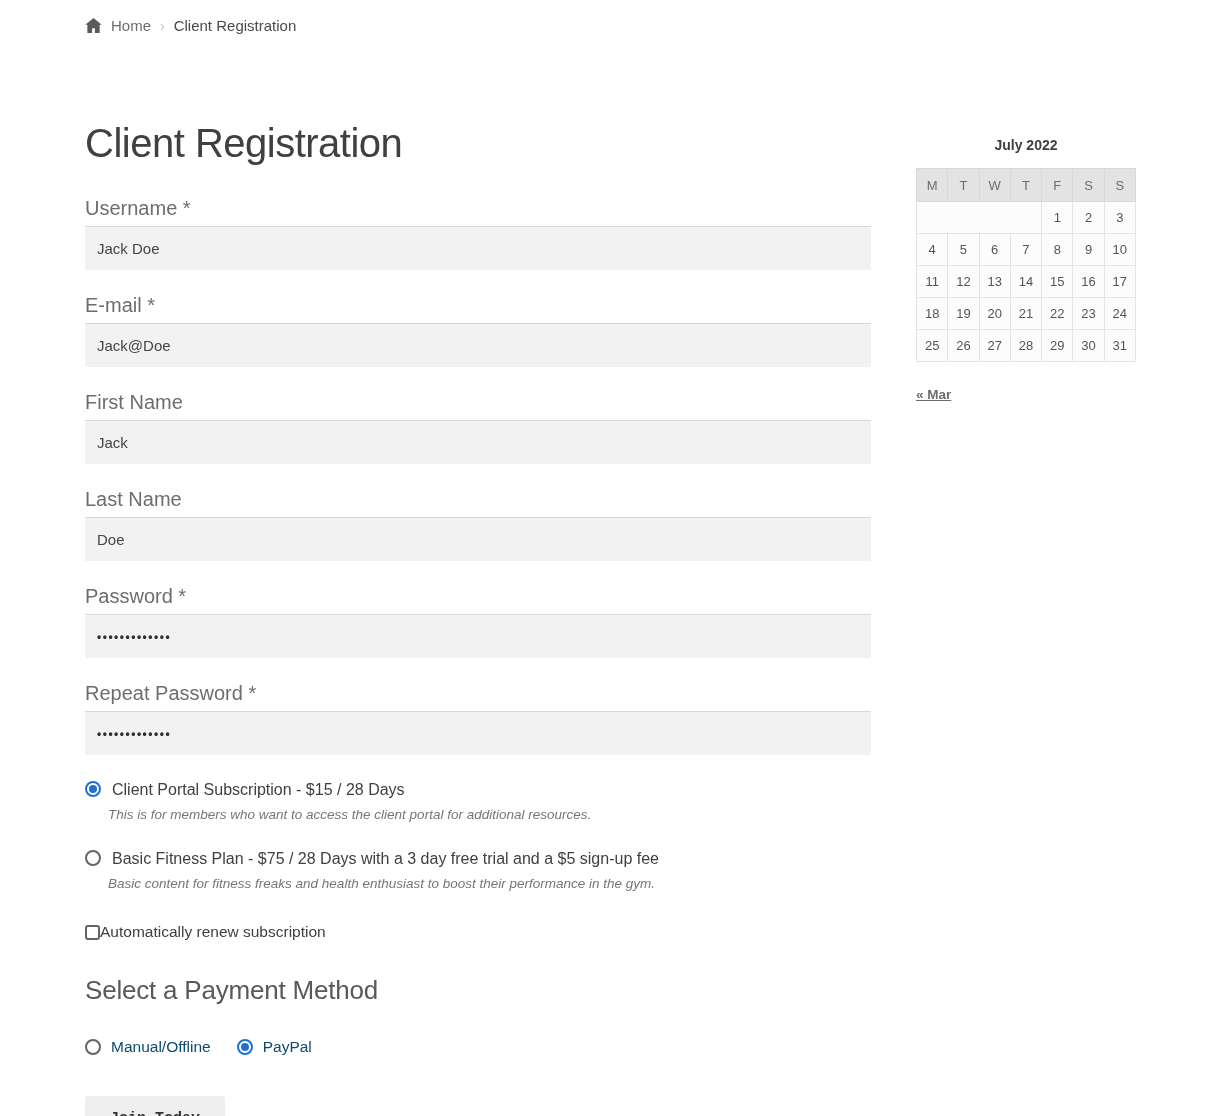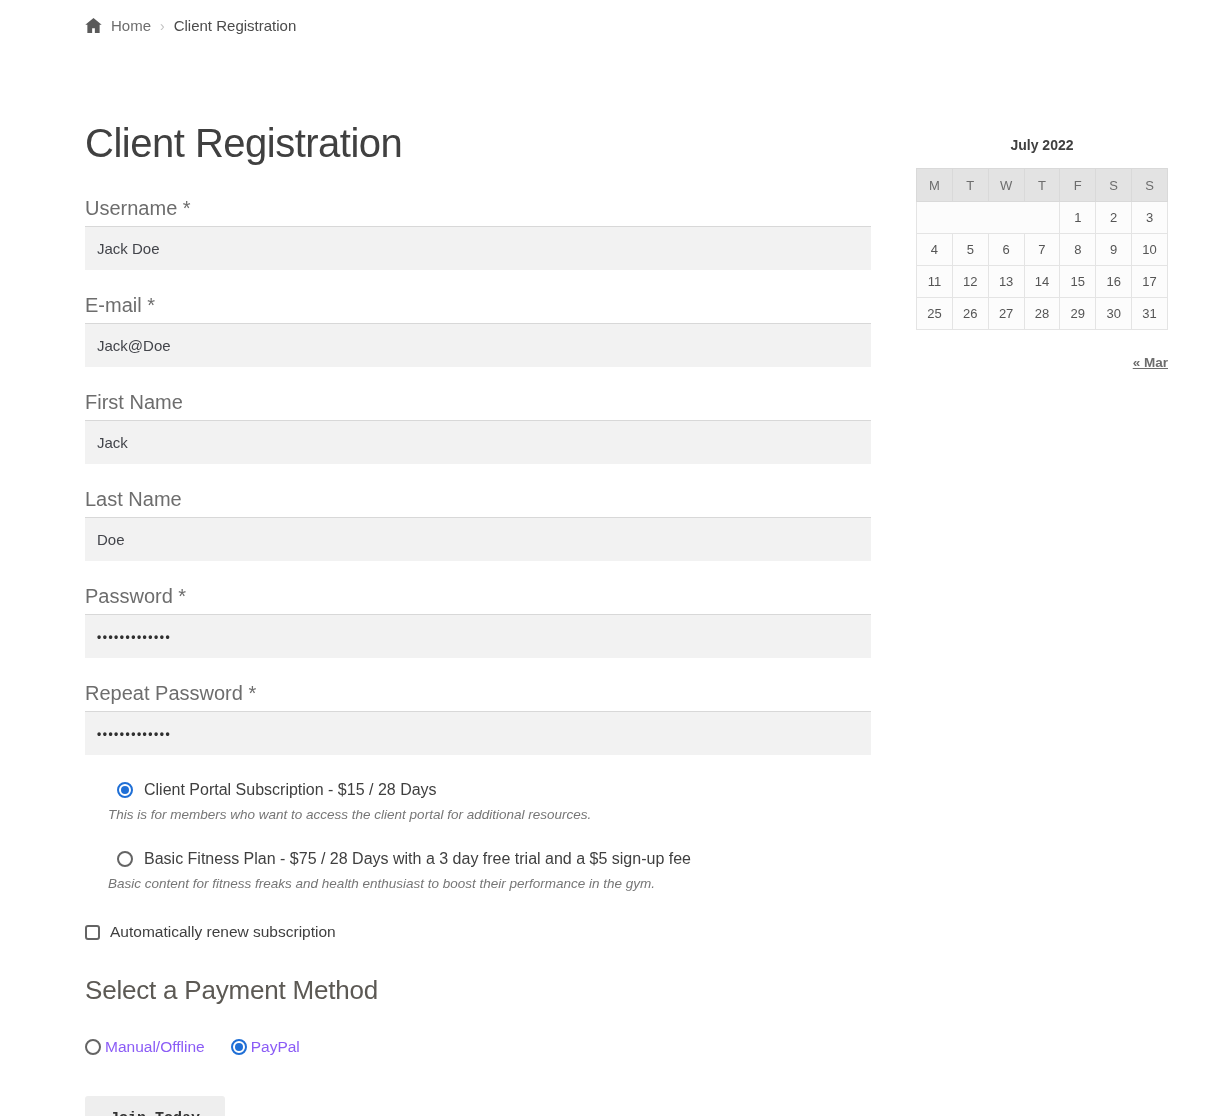--- a/index.html
+++ b/index.html
@@ -37,44 +37,44 @@
     border:2px solid #646464;box-sizing:border-box;background:#fff;
     display:inline-flex;align-items:center;justify-content:center;cursor:pointer;
   }
   .radio.checked{border-color:var(--accent,#1f6fd6);}
   .radio.checked::after{content:"";width:8px;height:8px;border-radius:50%;background:var(--accent,#1f6fd6);}
   .checkbox{
     width:15px;height:15px;min-width:15px;border:2px solid #646464;border-radius:3px;
     box-sizing:border-box;background:#fff;cursor:pointer;
   }
   .plan{margin-top:26px;margin-bottom:28px;}
-  .choice-row{display:flex;align-items:center;gap:11px;font-size:16px;color:#3f3f3f;margin-left:32px;}
+  .choice-row{display:flex;gap:11px;font-size:16px;color:#3f3f3f;}
   .plan-desc{font-style:italic;font-size:13.5px;color:#767676;margin:8px 0 0 23px;}
-  .check-row{display:flex;align-items:center;gap:10px;font-size:15.5px;color:#3f3f3f;margin-top:32px;}
+  .check-row{display:flex;align-items:center;font-size:15.5px;color:#3f3f3f;margin-top:32px;}
   h2.pay-heading{font-size:26px;font-weight:300;color:#5c5954;margin:34px 0 32px;letter-spacing:-0.2px;}
   .pay-row{display:flex;align-items:center;gap:26px;}
-  .pay-method{display:flex;align-items:center;gap:4px;font-size:15.5px;color:#8b5cf6;}
+  .pay-method{display:flex;align-items:center;gap:10px;font-size:15.5px;color:#0c4a6e;}
   .btn{
     margin-top:40px;display:inline-block;background:#eeeeee;color:#333333;
     font-weight:700;font-size:15px;border:0;border-radius:3px;padding:14px 25px;
     font-family:Liberation Mono, monospace;cursor:pointer;
   }
   
-  .sidebar{position:absolute;left:916px;top:137px;width:252px;}
+  .sidebar{position:absolute;left:916px;top:137px;width:220px;}
   .cal-title{text-align:center;font-weight:700;font-size:14px;color:#404040;margin-bottom:15px;}
   table.calendar{border-collapse:collapse;width:100%;table-layout:fixed;}
   table.calendar th{
     background:#e3e3e3;border:1px solid #d9d9d9;color:#6d6d6d;
     font-weight:400;font-size:13px;height:30px;text-align:center;
   }
   table.calendar td{
     background:#fcfcfc;border:1px solid #e4e4e4;color:#555555;
     font-size:13px;height:29px;text-align:center;
   }
-  .cal-nav{text-align:right;margin-top:25px;font-size:13.5px;}
+  .cal-nav{text-align:left;margin-top:25px;font-size:13.5px;}
   .cal-nav a{color:#6d6d6d;text-decoration:underline;font-weight:700;}
 </style>
 </head>
 <body>
 
 <nav class="breadcrumb">
   <a href="#">
     <span class="home-icon">
       <svg width="17" height="15" viewBox="0 0 24 22" fill="#5a5a5a">
           <path d="M12 0 0 10h3v12h7v-7h4v7h7V10h3z"></path>
@@ -189,20 +189,29 @@
       <tr>
         <td>11</td>
         <td>12</td>
         <td>13</td>
         <td>14</td>
         <td>15</td>
         <td>16</td>
         <td>17</td>
       </tr>
       <tr>
+        <td>18</td>
+        <td>19</td>
+        <td>20</td>
+        <td>21</td>
+        <td>22</td>
+        <td>23</td>
+        <td>24</td>
+      </tr>
+      <tr>
         <td>25</td>
         <td>26</td>
         <td>27</td>
         <td>28</td>
         <td>29</td>
         <td>30</td>
         <td>31</td>
       </tr>
     </tbody>
   </table>

